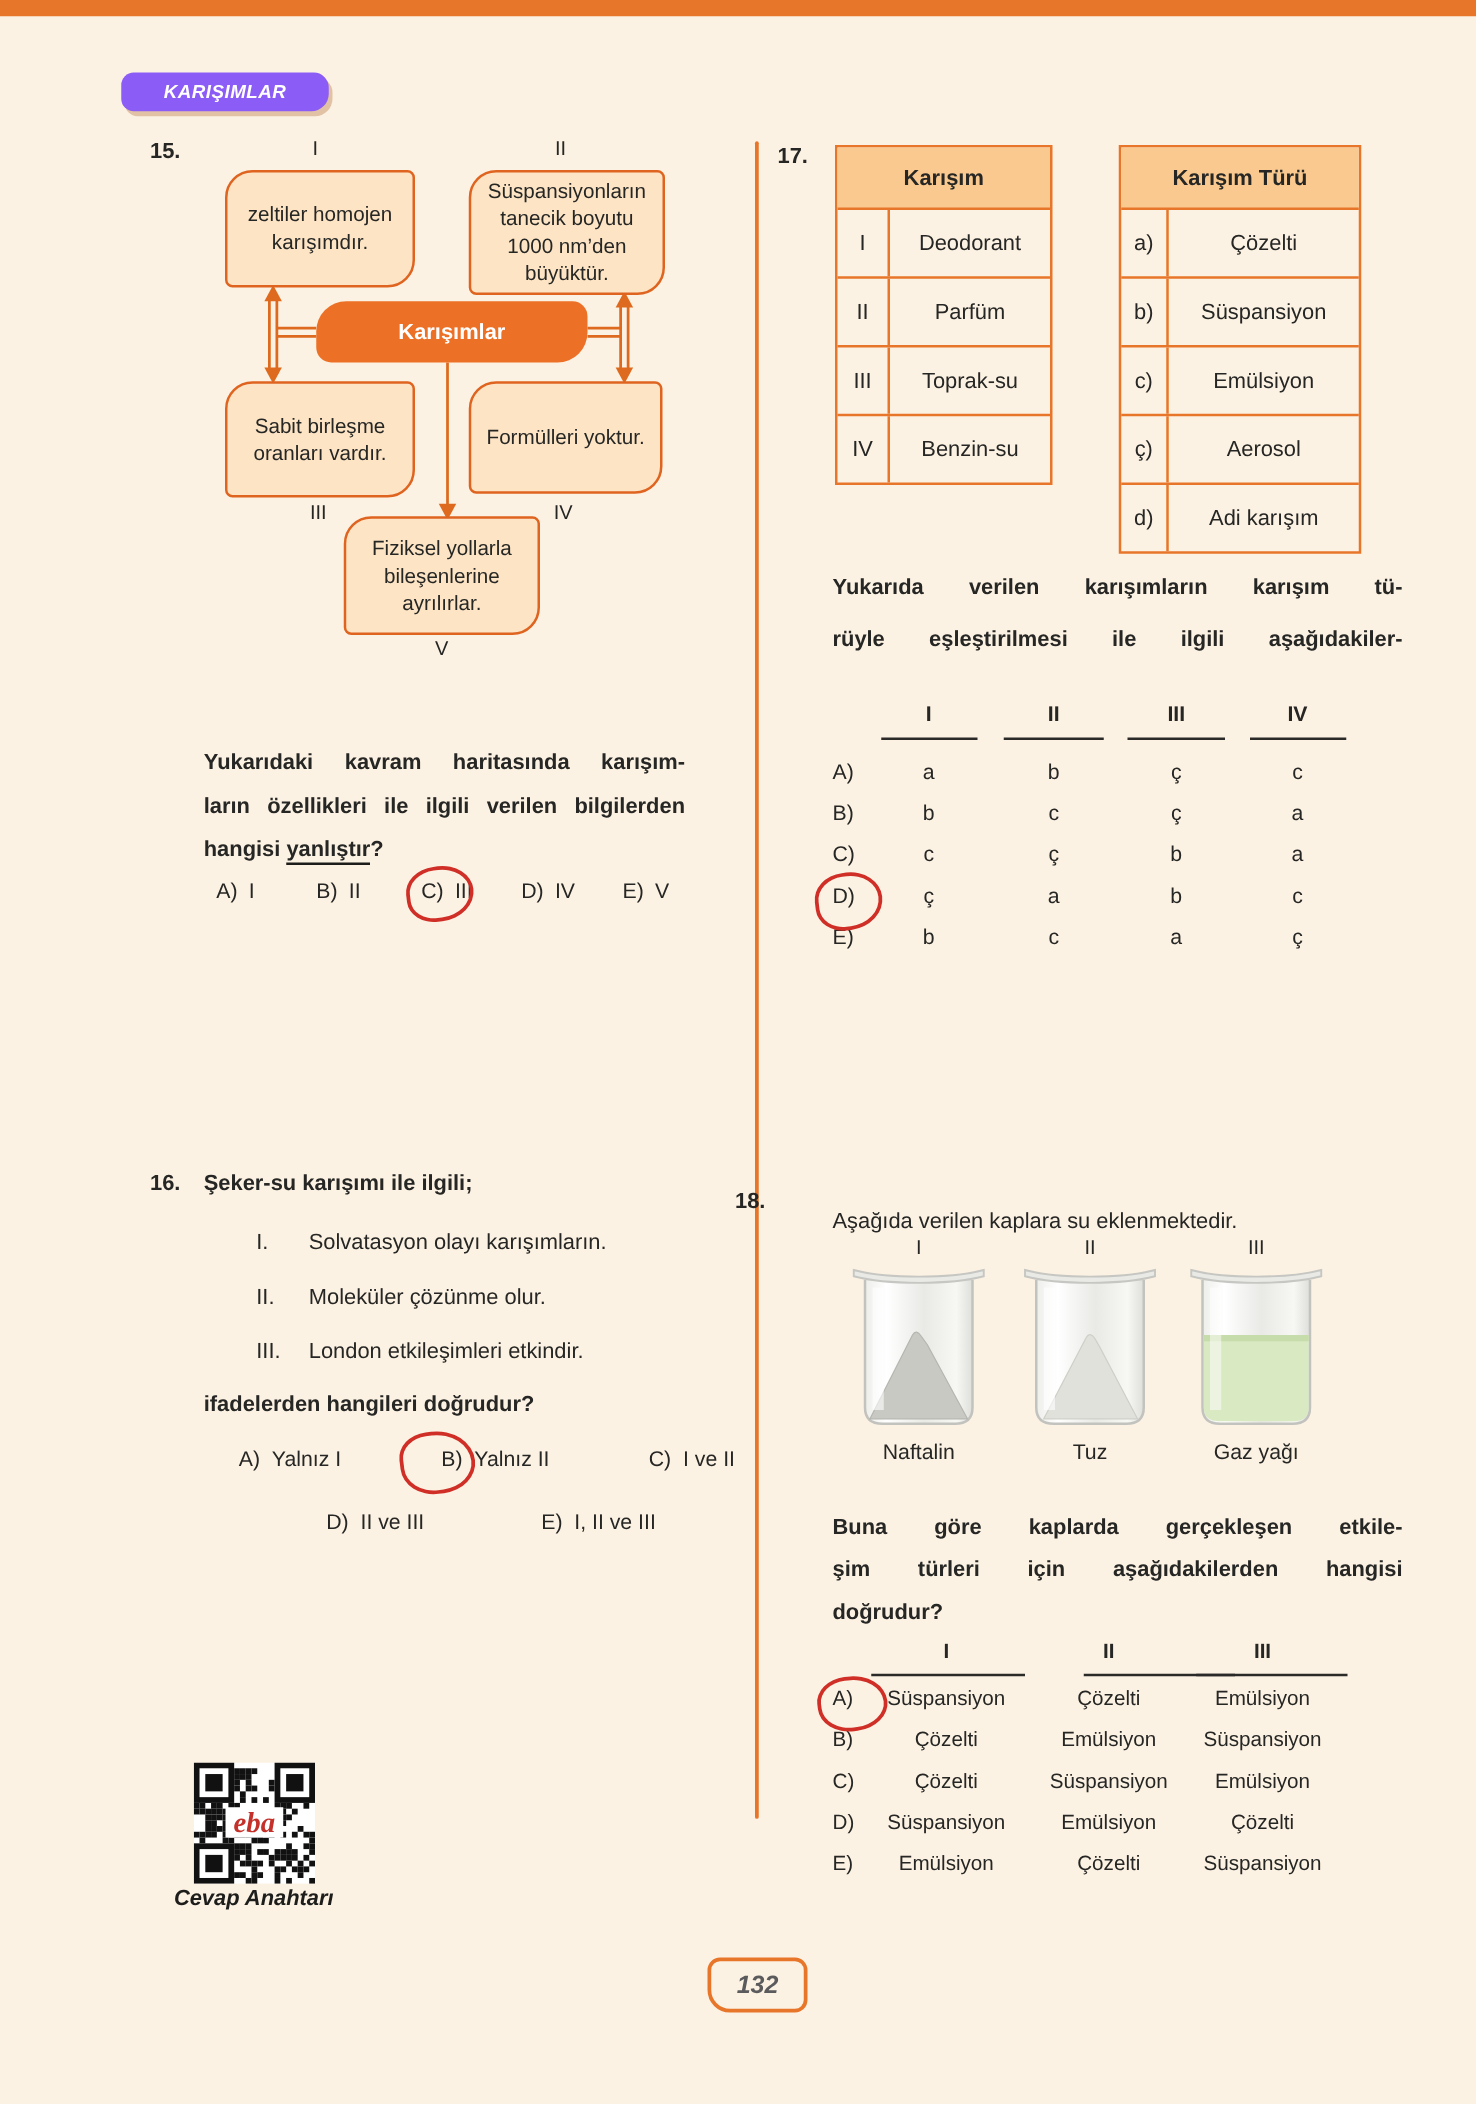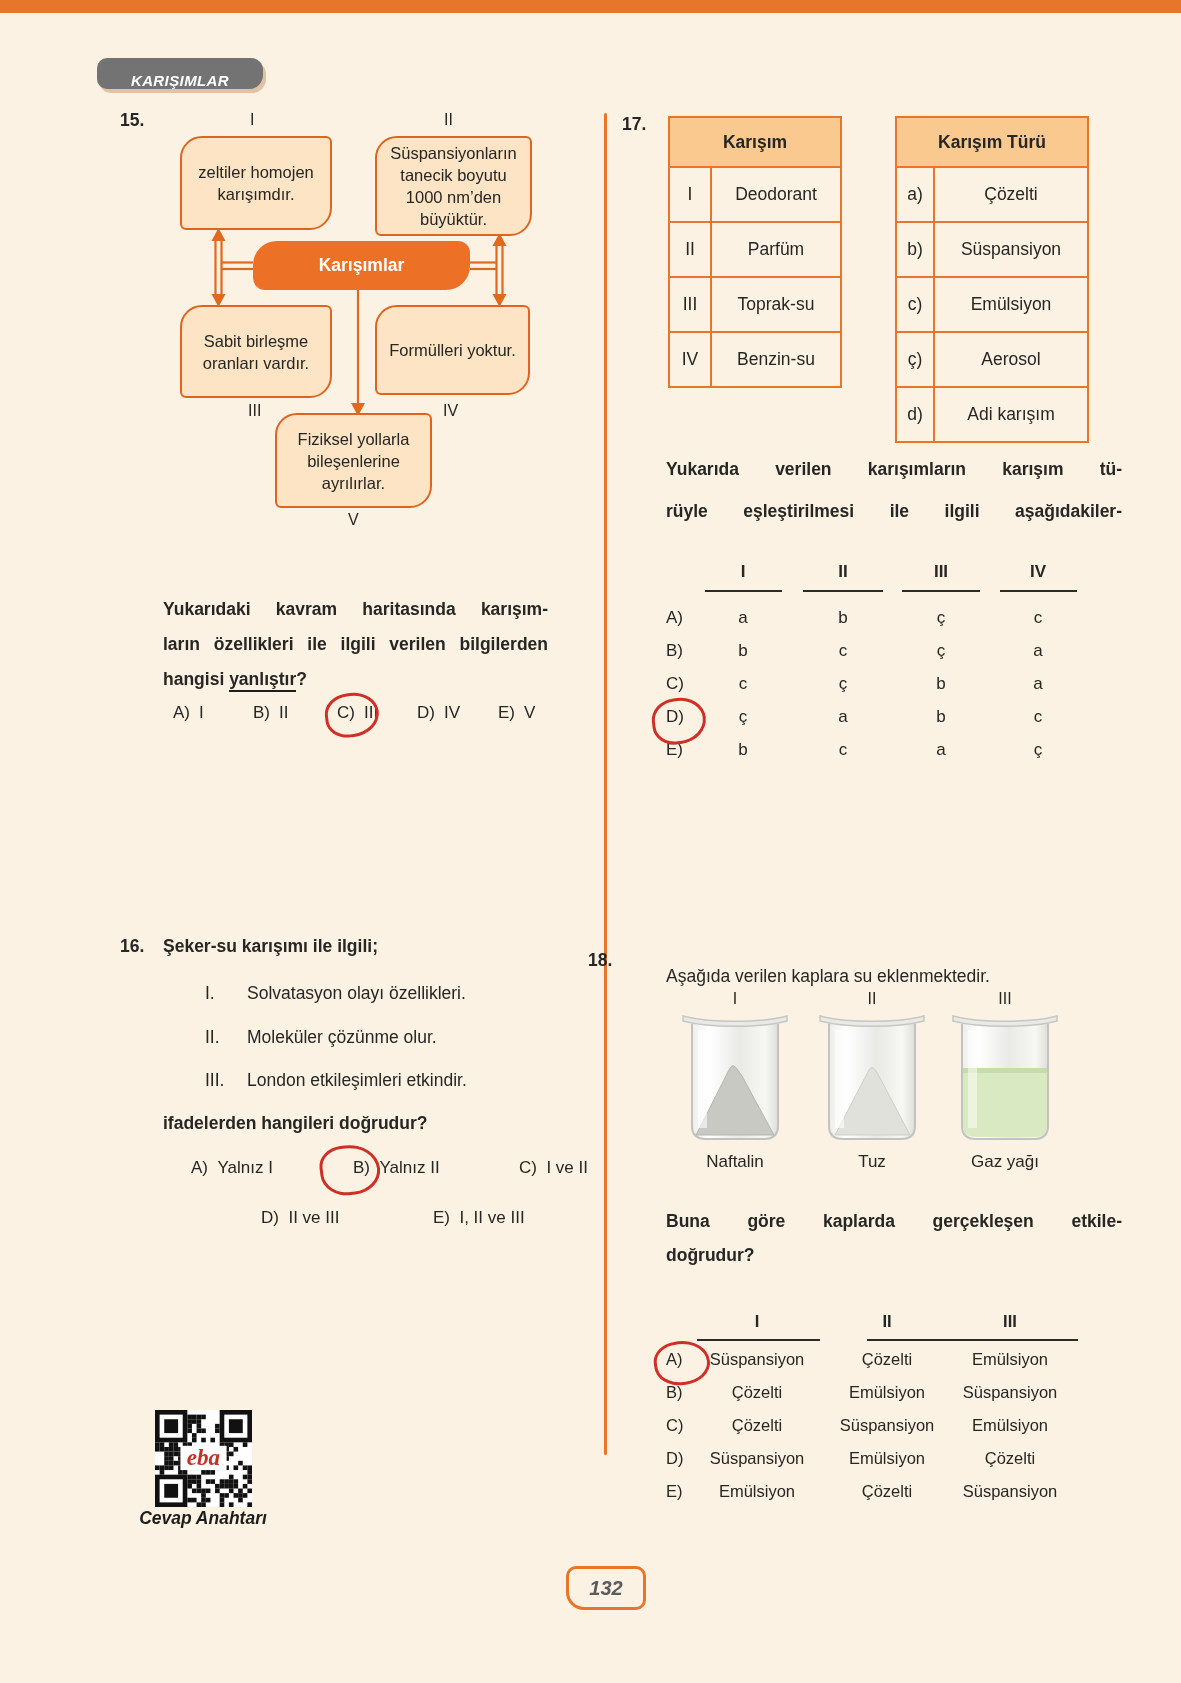--- a/index.html
+++ b/index.html
@@ -5,23 +5,23 @@
   html,body{margin:0;padding:0;}
   body{
     width:1181px;height:1683px;position:relative;overflow:hidden;
     background:#fcf2e3;color:#262624;
     font-family:"Liberation Sans", sans-serif;
   }
   .abs{position:absolute;}
 
   
   .top-strip{position:absolute;left:0;top:0;width:1181px;height:13px;background:#e8762a;}
-  .banner{position:absolute;left:97px;top:58px;width:166px;height:31px;background:#737373;
+  .banner{position:absolute;left:97px;top:58px;width:166px;height:31px;background:#8b5cf6;
     border-radius:10px 12px 14px 10px;box-shadow:3px 4px 0 rgba(166,84,22,.30);
-    display:flex;align-items:flex-end;justify-content:center;}
+    display:flex;align-items:center;justify-content:center;}
   .banner span{color:#fff;font-weight:bold;font-style:italic;font-size:15px;letter-spacing:.4px;}
 
   .divider{position:absolute;left:604px;top:113px;width:3px;height:1342px;background:#e8762a;border-radius:2px;}
 
   .qnum{position:absolute;font-weight:bold;font-size:17.5px;}
 
   
   .cmap{position:absolute;left:155px;top:113px;width:395px;height:420px;}
   .cmap svg.arrows{position:absolute;left:0;top:0;}
   .cnode{position:absolute;background:#fce4c5;border:2px solid #df6420;border-radius:22px 6px 22px 6px;
@@ -151,21 +151,21 @@
   <span class="opt" style="left:325px;"><span class="lt">E)</span><span>V</span></span>
   <div class="rcircle" style="left:152px;top:-10px;width:48px;height:38px;"></div>
 </div>
 
 <div class="q16">
   <div class="qnum" style="left:0;top:0;">16.</div>
   <div class="title">Şeker-su karışımı ile ilgili;</div>
 
   <div class="item" style="top:47px;">
     <span class="rn">I.</span>
-    <span class="tx">Solvatasyon olayı özellikleri.</span>
+    <span class="tx">Solvatasyon olayı karışımların.</span>
   </div>
   <div class="item" style="top:91px;">
     <span class="rn">II.</span>
     <span class="tx">Moleküler çözünme olur.</span>
   </div>
   <div class="item" style="top:134px;">
     <span class="rn">III.</span>
     <span class="tx">London etkileşimleri etkindir.</span>
   </div>
 
@@ -342,20 +342,21 @@
       <rect x="18" y="56" width="84" height="5" fill="#c6dcaa"></rect>
       <path d="M8 4 C34 11, 86 11, 112 4 L112 9 C86 16, 34 16, 8 9 Z" fill="#e9e9e6" stroke="#c6c6c2" stroke-width="1.5"></path>
       <rect x="23" y="18" width="9" height="98" fill="#ffffff" opacity="0.5"></rect>
     </svg>
     <div class="bk-name">Gaz yağı</div>
   </div>
 </div>
 
 <div class="qtext tight" style="left:666px;top:1204px;">
   <div class="jline">Buna göre kaplarda gerçekleşen etkile-</div>
+  <div class="jline">şim türleri için aşağıdakilerden hangisi</div>
   <div>doğrudur?</div>
 </div>
 
 <div class="matrix" style="left:666px;top:1312px;width:420px;height:200px;font-size:16.5px;">
   <span class="mhead" style="left:91px;">I</span>
   <span class="mhead" style="left:221px;">II</span>
   <span class="mhead" style="left:344px;">III</span>
   <div class="hline" style="left:31px;width:123px;top:27px;"></div>
   <div class="hline" style="left:201px;width:121px;top:27px;"></div>
   <div class="hline" style="left:291px;width:121px;top:27px;"></div>

